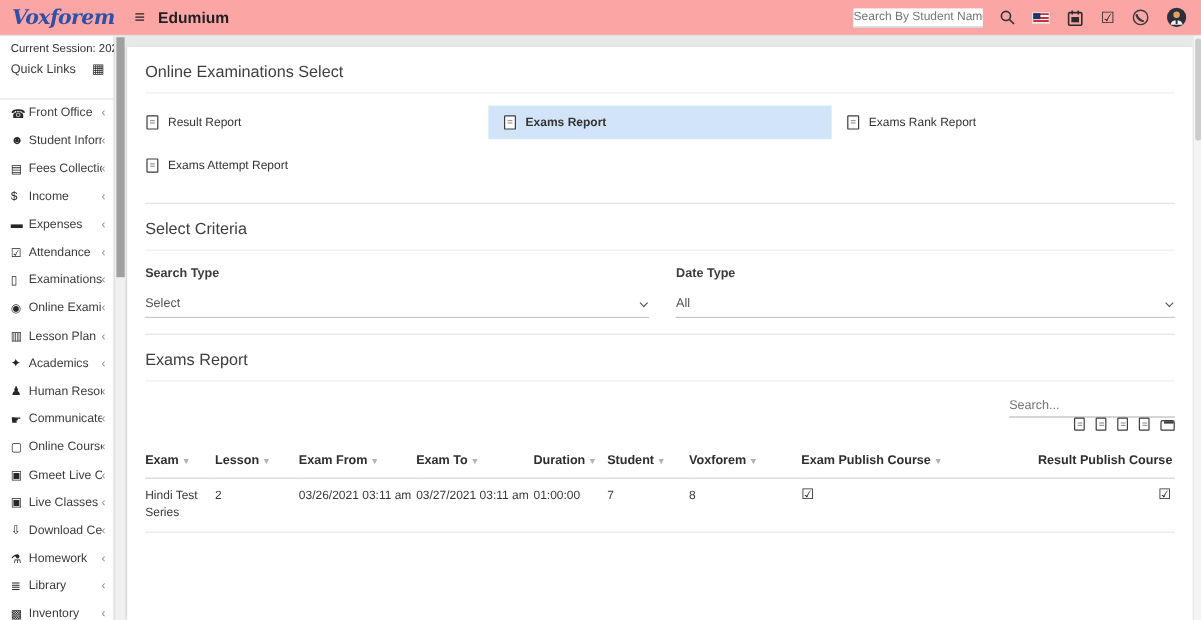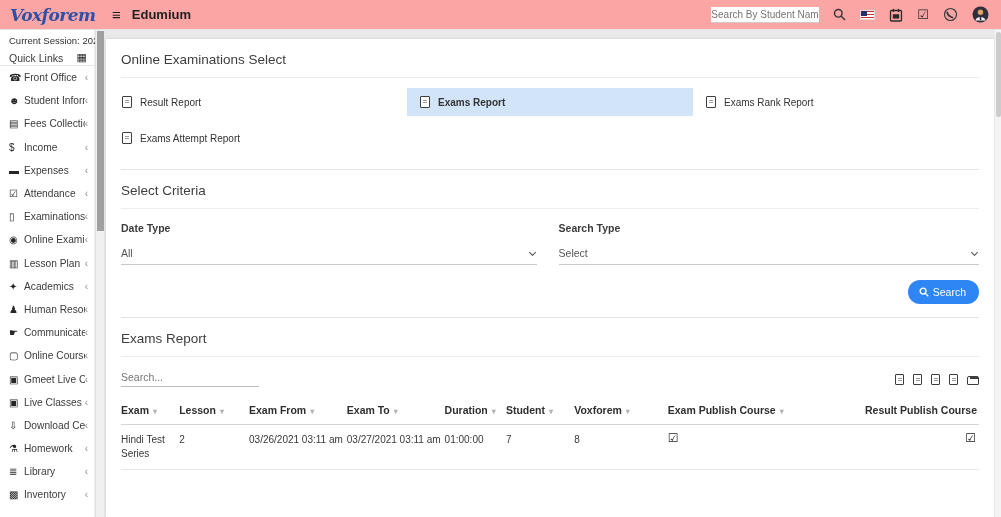--- a/index.html
+++ b/index.html
@@ -16,21 +16,21 @@
   .student-search { border:none; border-bottom:1px solid #ccc; width:108px; font-size:10px; color:#555; outline:none; padding:2px 0; font-family:"Liberation Sans",sans-serif; }
   .hicon { display:flex; align-items:center; cursor:pointer; }
   .tasks-glyph { font-size:13px; color:#2b2b2b; line-height:1; }
   .flag-icon { width:15px; height:10px; display:inline-block; background:repeating-linear-gradient(#c8333a 0 1.5px,#fff 1.5px 3px); position:relative; border:0.5px solid #ddd; }
   .flag-icon::after { content:""; position:absolute; left:0; top:0; width:6px; height:5px; background:#28306b; }
 
   
   .body-row { flex:1; display:flex; min-height:0; }
   .sidebar { flex:0 0 95px; width:95px; background:#fff; color:#3b3b3b; box-shadow:inset -1px 0 0 #ececec; overflow:hidden; }
   .session { padding:5px 8px 2px 9px; font-size:9.5px; color:#2f2f2f; white-space:nowrap; }
-  .quick-links { padding:3px 8px 1px 9px; display:flex; justify-content:space-between; align-items:center; border-bottom:1px solid #e4e4e4; font-size:10.5px; }
+  .quick-links { padding:3px 8px 18px 9px; display:flex; justify-content:space-between; align-items:center; border-bottom:1px solid #e4e4e4; font-size:10.5px; }
   .grid-glyph { font-size:11px; color:#2b2b2b; cursor:pointer; }
   .sb-item { display:flex; align-items:center; height:23.2px; padding:0 7px 0 9px; cursor:pointer; }
   .sb-icon { width:15px; font-size:10px; color:#262626; flex:0 0 15px; }
   .sb-label { flex:1; font-size:10.2px; white-space:nowrap; overflow:hidden; }
   .sb-chevron { color:#8d8d8d; font-size:10px; }
 
   .sidebar-scrollbar { flex:0 0 9px; background:#f0f0f0; border-left:1px solid #e2e2e2; }
   .sidebar-scrollbar .thumb { width:7px; margin:1px auto 0; height:200px; background:#a0a0a0; }
   .right-scrollbar { flex:0 0 7px; background:#f4f4f4; border-left:1px solid #e8e8e8; }
   .right-scrollbar .thumb { width:5px; margin:2px auto 0; height:85px; background:#cccccc; border-radius:2px; }
@@ -49,21 +49,21 @@
   .criteria-form { display:flex; gap:22px; padding-top:13px; }
   .field { display:flex; flex-direction:column; }
   .field-1 { flex:0 0 49%; }
   .field-2 { flex:1; }
   .field-label { font-size:10.5px; font-weight:bold; color:#3c3c3c; margin-bottom:13px; }
   .select-box { display:flex; justify-content:space-between; align-items:center; border-bottom:1px solid #c9c9c9; padding-bottom:5px; font-size:10.5px; color:#555; cursor:pointer; }
   .chevron-down { width:5px; height:5px; border-right:1.4px solid #555; border-bottom:1.4px solid #555; transform:rotate(45deg); margin:0 2px 2px 0; flex:0 0 auto; }
   .search-row { display:flex; justify-content:flex-end; padding-top:15px; }
   .search-btn { display:flex; align-items:center; gap:4px; background:#2e86f5; color:#fff; border:none; border-radius:13px; padding:6px 13px 6px 11px; font-size:10.5px; cursor:pointer; font-family:"Liberation Sans",sans-serif; }
 
-  .table-toolbar { display:flex; justify-content:space-between; align-items:flex-end; padding:11px 0 2px; }
+  .table-toolbar { display:flex; justify-content:space-between; align-items:flex-end; padding:11px 0 2px;flex-direction:column; }
   .table-search { border:none; border-bottom:1px solid #bbb; width:138px; font-size:10.5px; outline:none; padding:3px 0; color:#555; font-family:"Liberation Sans",sans-serif; }
   .export-icons { display:flex; gap:9px; align-items:center; padding-bottom:2px; }
 
   table { width:100%; border-collapse:collapse; margin-top:9px; }
   th { text-align:left; font-size:10.5px; color:#2e2e2e; padding:6px 4px 8px 0; border-bottom:1px solid #d4d4d4; font-weight:bold; white-space:nowrap; }
   th:last-child { text-align:right; padding-right:2px; }
   .sort-icon { color:#b3b3b3; font-size:8px; margin-left:4px; }
   td { font-size:10px; color:#383838; padding:8px 4px 9px 0; border-bottom:1px solid #e8e8e8; vertical-align:top; line-height:13.5px; }
   td:not(:first-child) { white-space:nowrap; }
   td:last-child { text-align:right; padding-right:3px; }
@@ -276,43 +276,34 @@
 
   <div class="report-link">
     <span class="doc-icon lg"></span>
     <span class="rl-label">Exams Attempt Report</span>
   </div>
 </div>
 
         <div class="criteria-section">
           <div class="section-title">Select Criteria</div>
           <div class="criteria-form">
+            <div class="field field-1">
+              <span class="field-label">Search Type</span>
+              <div class="select-box">
+                <span>Select</span>
+                <span class="chevron-down"></span>
+              </div>
+            </div>
             <div class="field field-2">
               <span class="field-label">Date Type</span>
               <div class="select-box">
                 <span>All</span>
                 <span class="chevron-down"></span>
               </div>
             </div>
-            <div class="field field-1">
-              <span class="field-label">Search Type</span>
-              <div class="select-box">
-                <span>Select</span>
-                <span class="chevron-down"></span>
-              </div>
-            </div>
-          </div>
-          <div class="search-row">
-            <button class="search-btn">
-              <svg width="10" height="10" viewBox="0 0 13 13">
-                  <circle cx="5.3" cy="5.3" r="3.8" fill="none" stroke="#fff" stroke-width="1.8"></circle>
-                  <line x1="8.3" y1="8.3" x2="12" y2="12" stroke="#fff" stroke-width="1.8"></line>
-                </svg>
-              <span>Search</span>
-            </button>
           </div>
         </div>
 
         <div class="exams-section">
           <div class="section-title">Exams Report</div>
           <div class="table-toolbar">
             <input class="table-search" placeholder="Search..." style="">
             <div class="export-icons">
                 <span class="doc-icon"></span>
                 <span class="doc-icon"></span>

